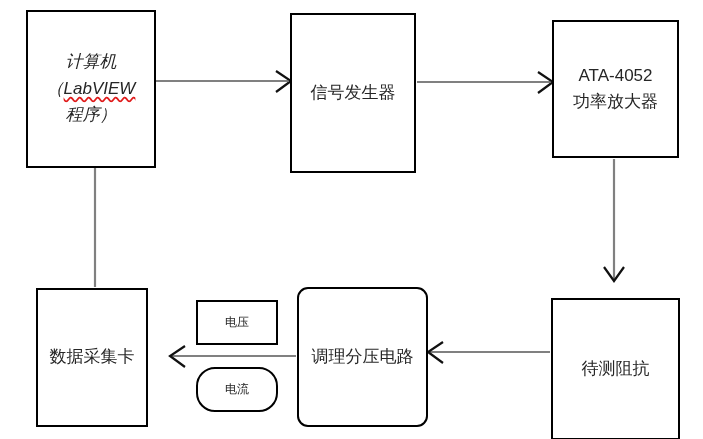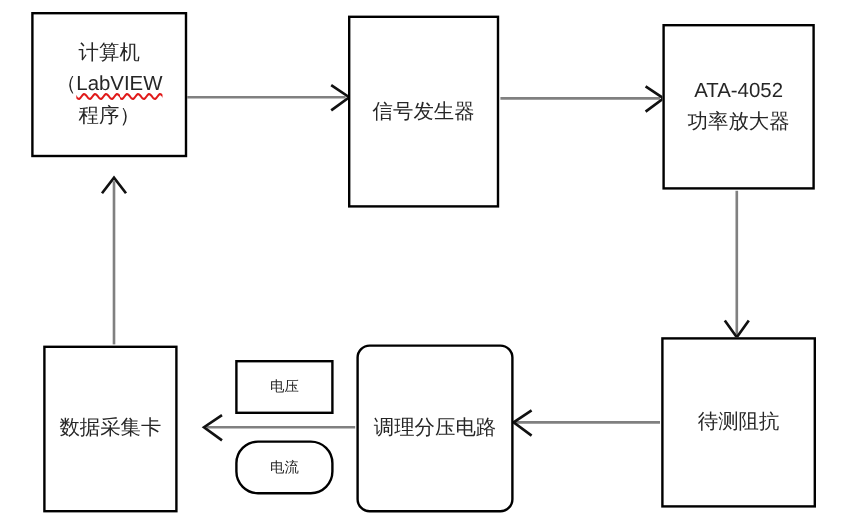--- a/index.html
+++ b/index.html
@@ -20,26 +20,26 @@
     align-items:center;
     justify-content:center;
     text-align:center;
     line-height:1.55;
     font-size:17px;
     color:#262626;
     z-index:3;
   }
   .node .label{display:block;padding:0 8px;word-break:break-word;}
 
-  .node-n1{left:26px;top:10px;width:130px;height:121px;}
+  .node-n1{left:26px;top:10px;width:130px;height:158px;font-style:italic;}
   .node-n2{left:290px;top:13px;width:126px;height:160px;}
   .node-n3{left:552px;top:20px;width:127px;height:138px;}
   .node-n4{left:36px;top:288px;width:112px;height:139px;}
   .node-n5{left:297px;top:287px;width:131px;height:140px;border-radius:11px;}
-  .node-n6{left:551px;top:281px;width:129px;height:142px;}
+  .node-n6{left:551px;top:298px;width:129px;height:142px;}
 
   .tag{
     position:absolute;
     border:2px solid #000000;
     background:#ffffff;
     box-sizing:border-box;
     display:flex;align-items:center;justify-content:center;
     font-size:12px;color:#262626;
     z-index:4;
   }

